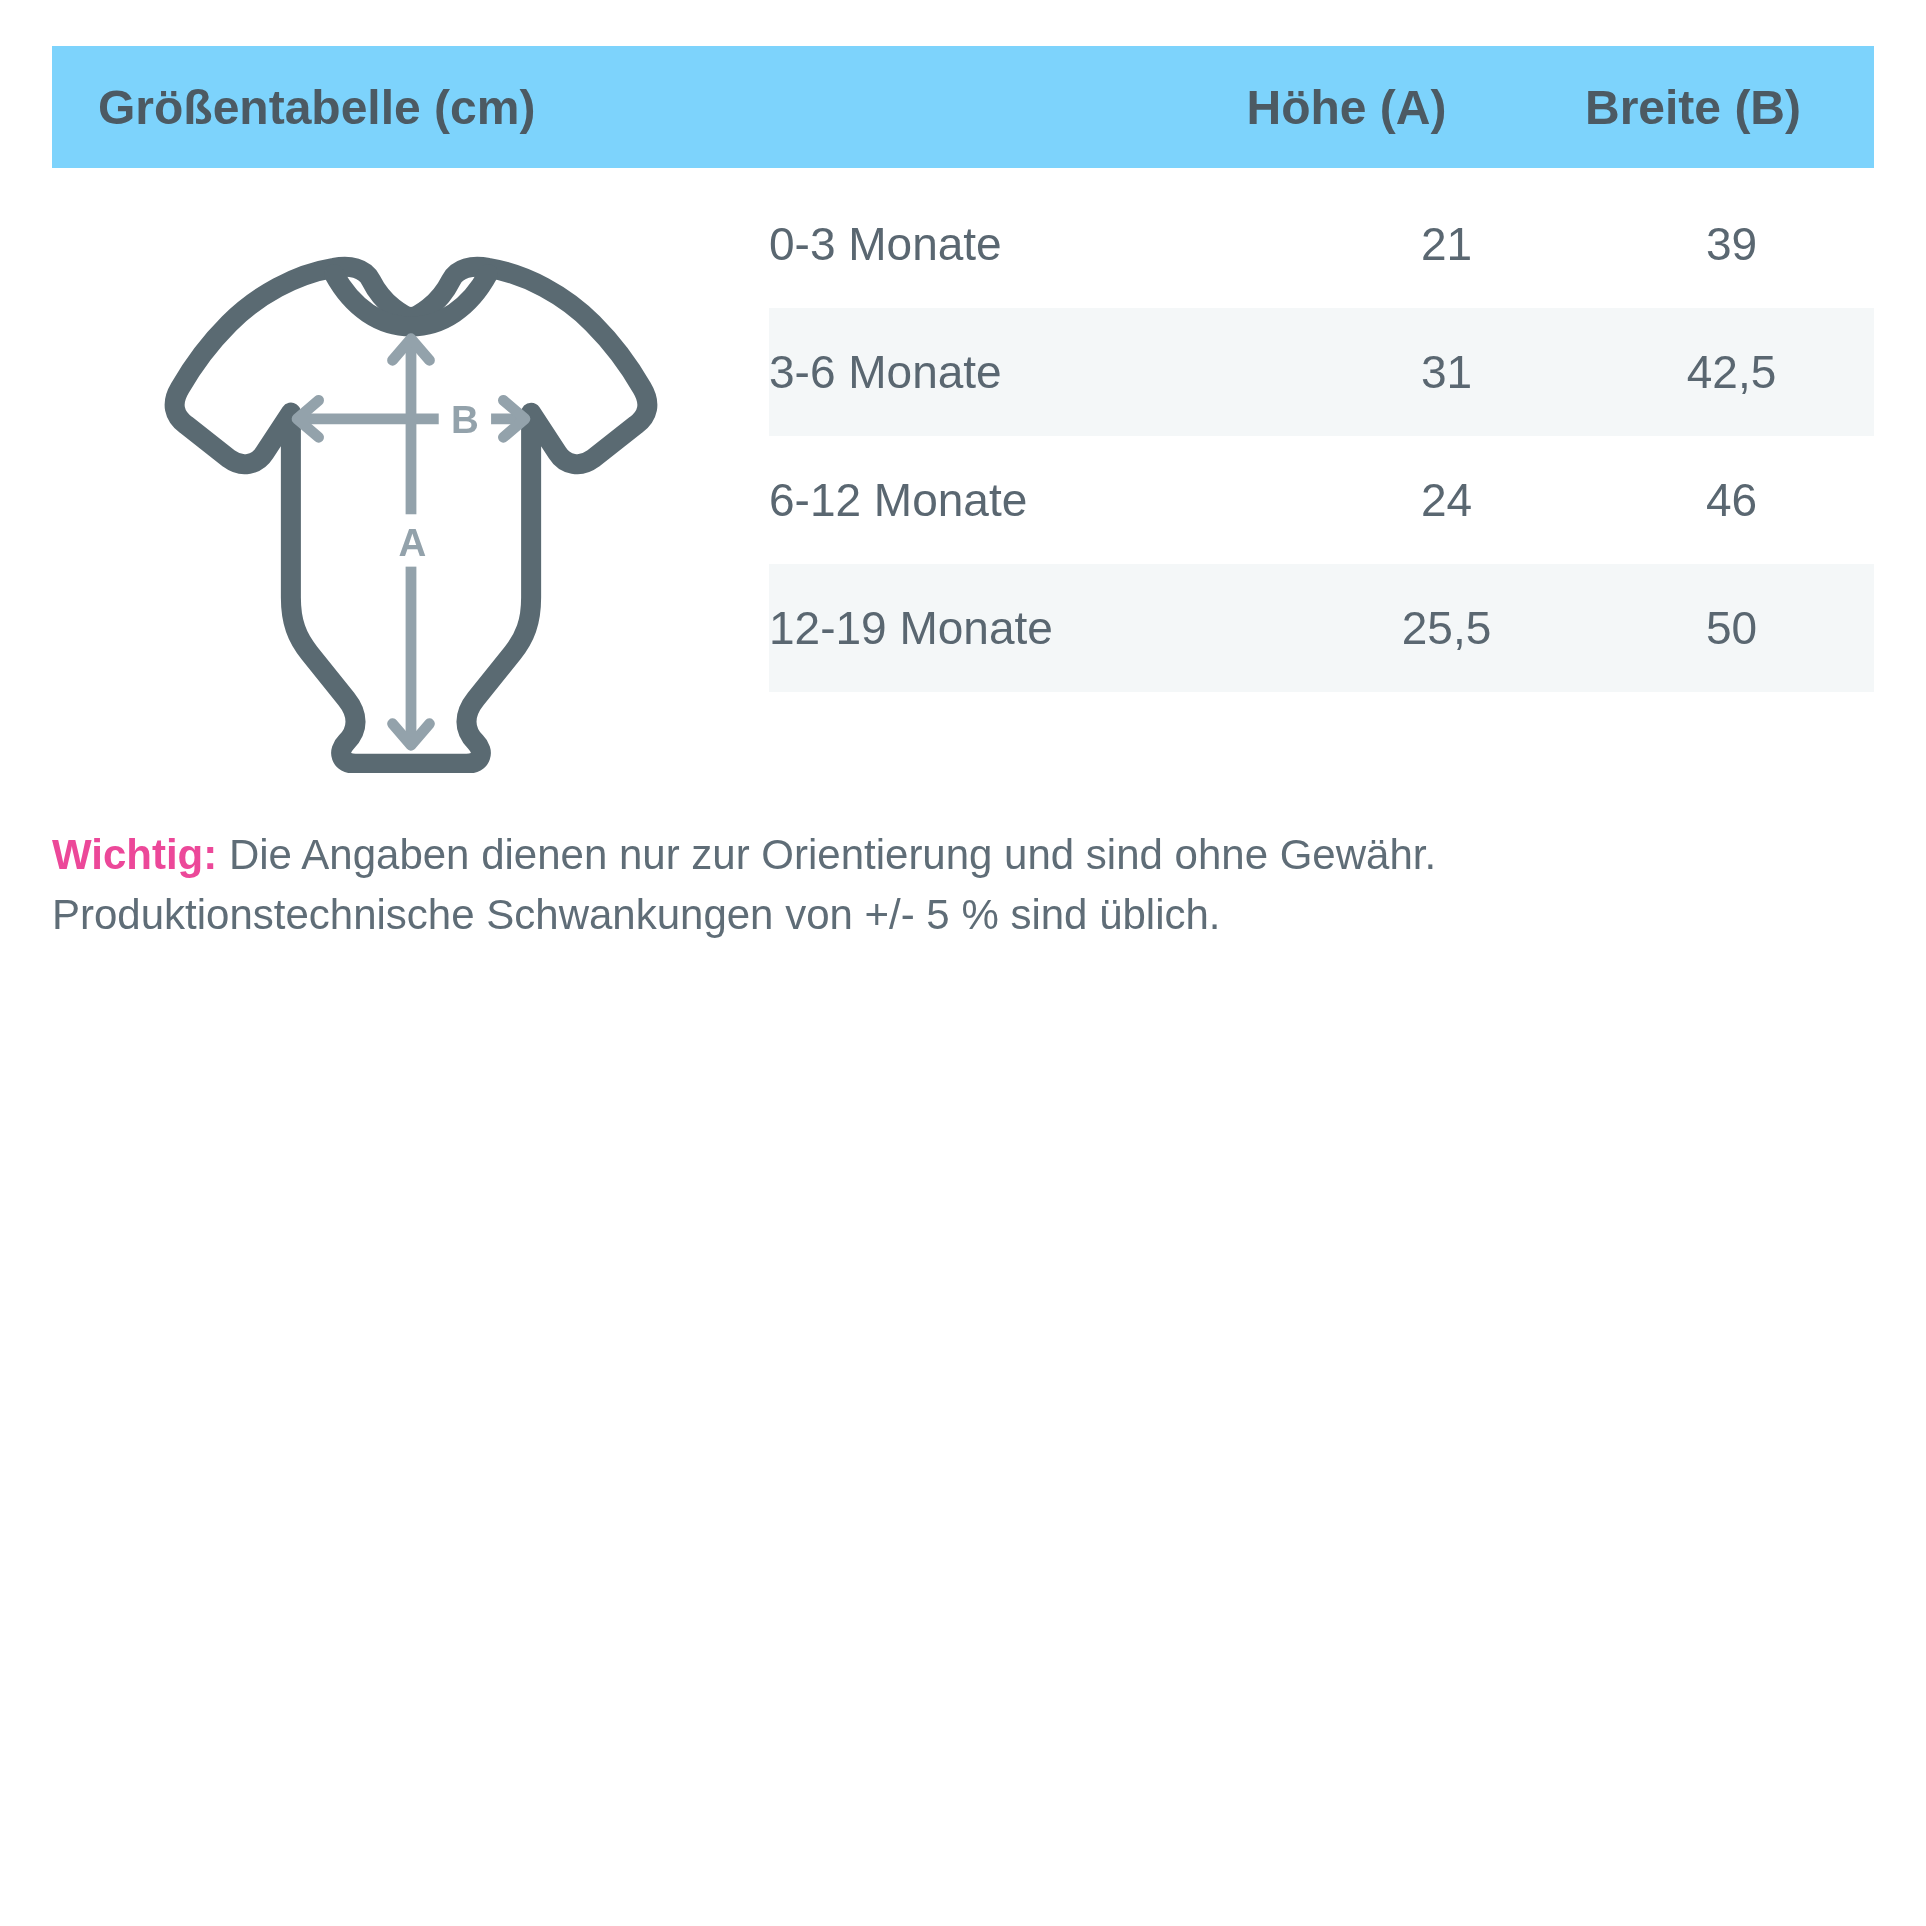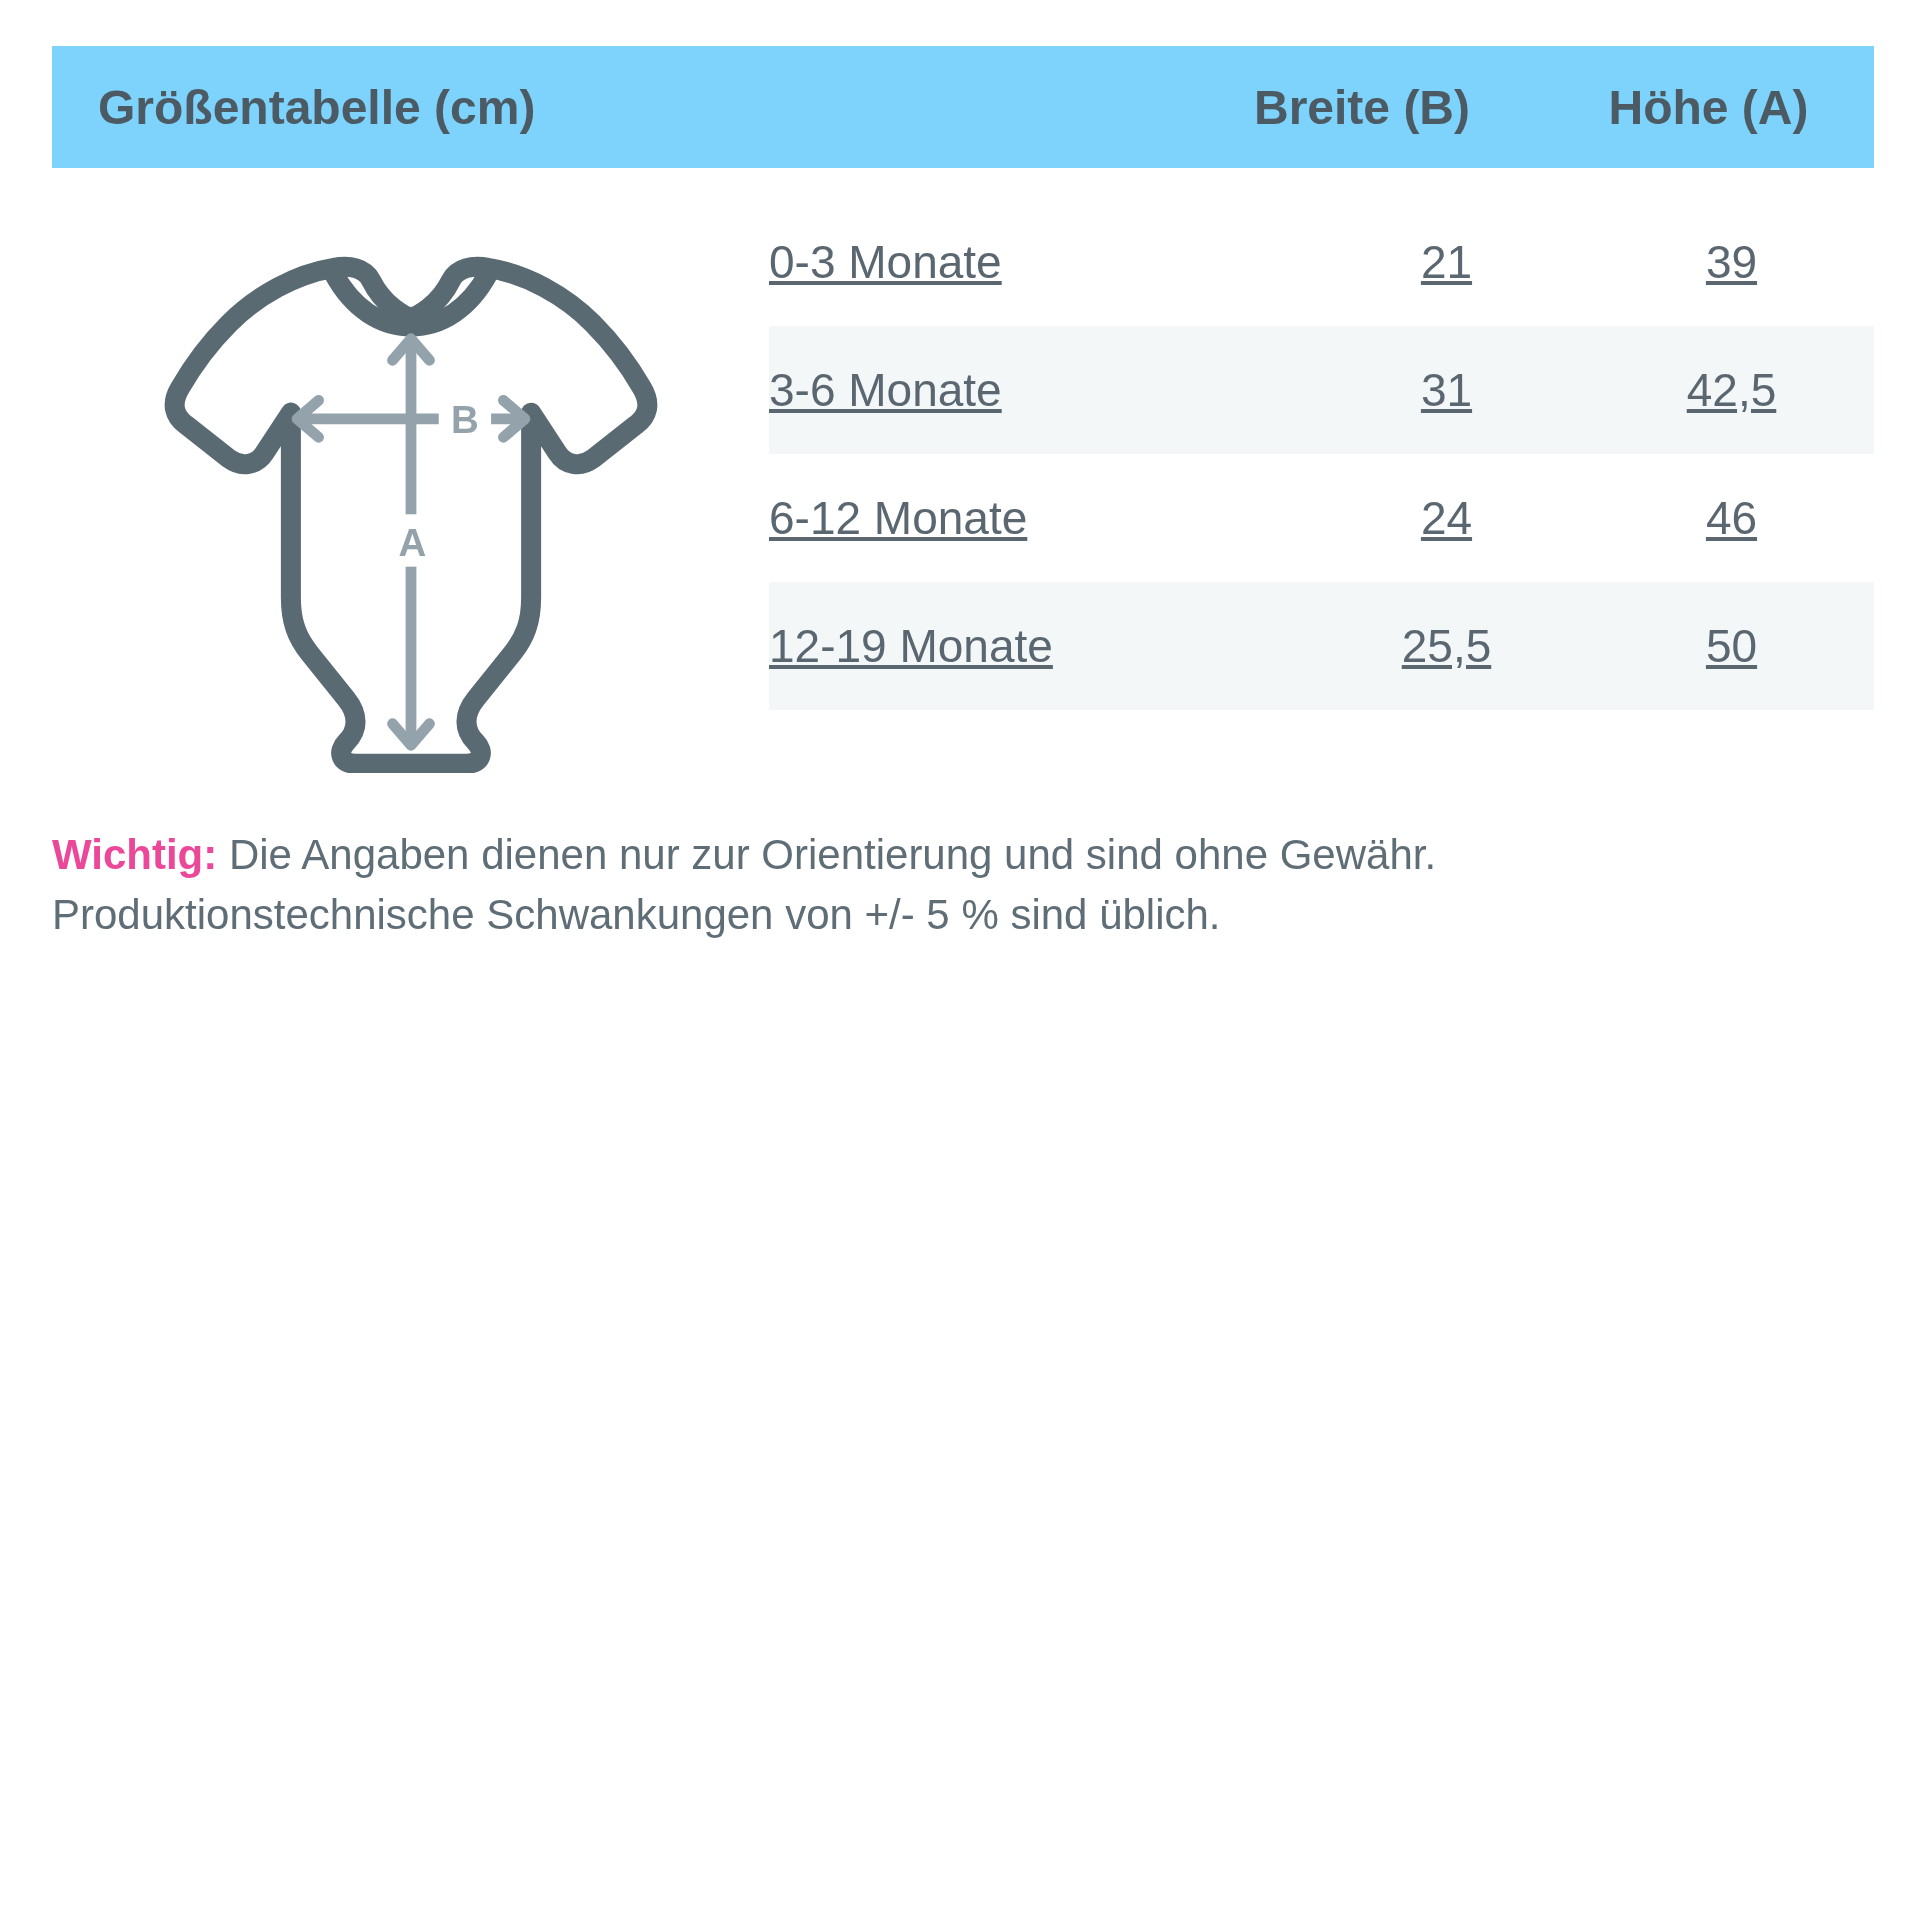--- a/index.html
+++ b/index.html
@@ -69,22 +69,21 @@
     align-items: flex-start;
   }
   .figure {
     width: 717px;
     padding-top: 66px;
     display: flex;
     justify-content: center;
   }
   .table-wrap {
     flex: 1;
-    padding-top: 30px;
-    text-decoration: underline;
+    padding-top: 12px;
   }
   table.size-table {
     width: 100%;
     border-collapse: collapse;
   }
   table.size-table td {
     font-size: 46px;
     color: #5a6771;
     padding: 0;
     height: 128px;
@@ -123,22 +122,22 @@
 </style>
 </head>
 <body>
 
 <div class="page">
   <div class="sheet">
 
     <div class="header-band">
       <div class="header-title">Größentabelle (cm)</div>
       <div class="header-cols">
+        <div class="header-col height-col">Höhe (A)</div>
         <div class="header-col width-col">Breite (B)</div>
-        <div class="header-col height-col">Höhe (A)</div>
       </div>
     </div>
 
     <div class="content">
 
       <div class="figure">
         <svg width="524" height="539" viewBox="0 0 340 350">
 
           <path d="M120 22
                    C 95 26, 70 40, 52 58

